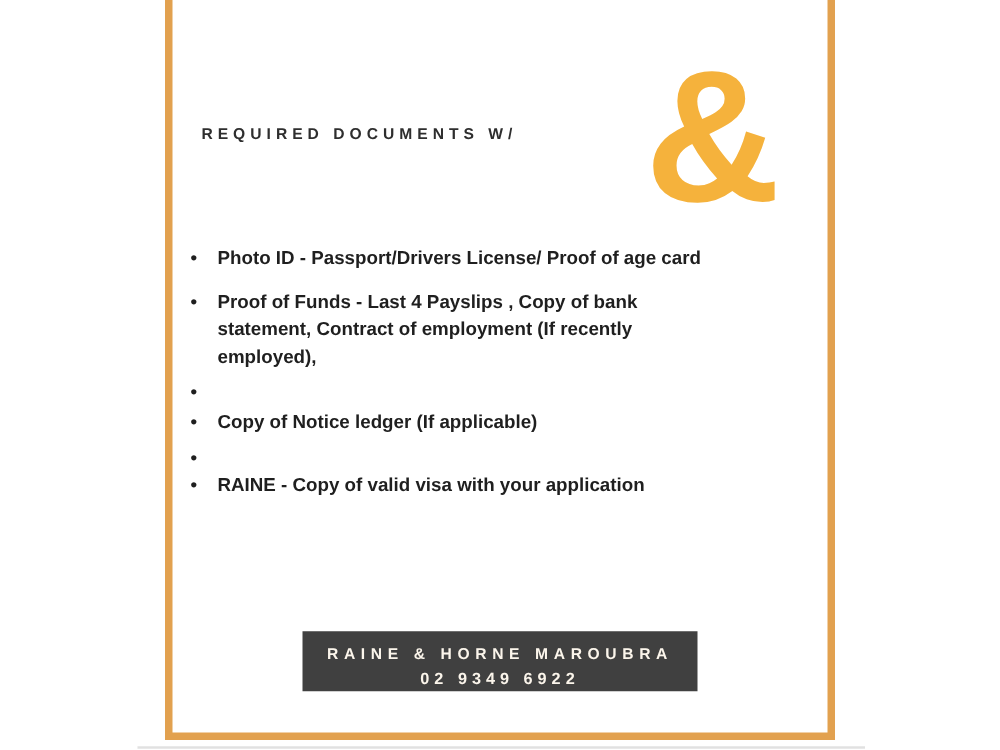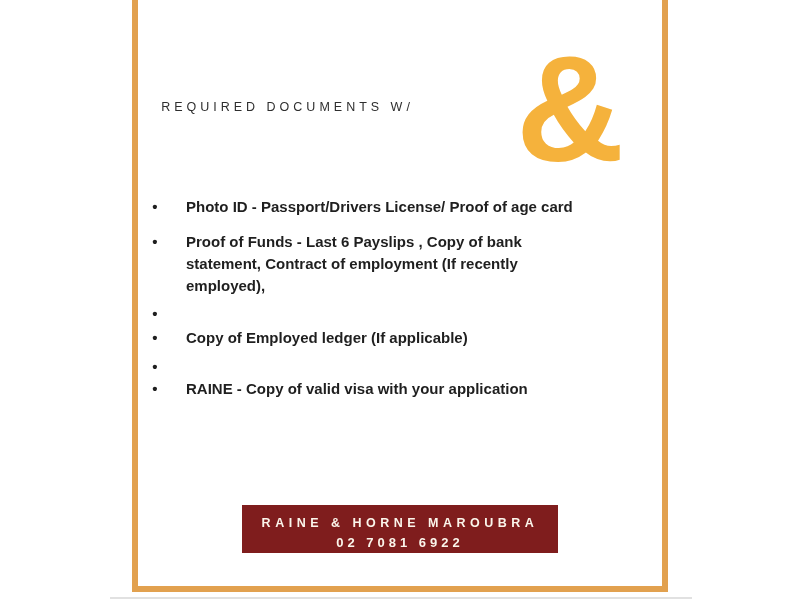--- a/index.html
+++ b/index.html
@@ -34,21 +34,21 @@
     opacity: 0.8;
   }
   .title-block {
     position: absolute;
     left: 145px;
     top: 97px;
     width: 285px;
     text-align: center;
     color: #2e2e2e;
     font-size: 12.5px;
-    font-weight: 400;
+    font-weight: 700;
     letter-spacing: 4px;
     line-height: 21px;
     white-space: nowrap;
   }
   .title-line2 { letter-spacing: 5px; }
   .ampersand {
     position: absolute;
     left: 516px;
     top: 34px;
     font-size: 150px;
@@ -70,35 +70,35 @@
     display: flex;
     align-items: flex-start;
   }
   .doc-item .bullet {
     width: 14px;
     flex: 0 0 14px;
     text-align: center;
     font-size: 15px;
   }
   .doc-item .item-text {
-    margin-left: 24px;
+    margin-left: 12px;
     white-space: pre-line;
   }
   .m1 { margin-bottom: 13px; }
   .m2 { margin-bottom: 6px; }
   .m3 { margin-bottom: 2px; }
   .m4 { margin-bottom: 7px; }
   .m5 { margin-bottom: 0px; }
   .footer-banner {
     position: absolute;
     left: 242px;
     top: 505px;
     width: 316px;
     height: 48px;
-    background: #7f1d1d;
+    background: #404040;
     text-align: center;
     color: #fbf5eb;
     box-sizing: border-box;
     padding-top: 8px;
   }
   .agency {
     font-size: 12.5px;
     font-weight: 700;
     letter-spacing: 4.5px;
     line-height: 20px;
@@ -125,40 +125,40 @@
 
   <div class="ampersand">&amp;</div>
 
   <div class="doc-list">
     <div class="doc-item m1">
       <span class="bullet">•</span>
       <span class="item-text">Photo ID - Passport/Drivers License/ Proof of age card</span>
     </div>
     <div class="doc-item m2">
       <span class="bullet">•</span>
-      <span class="item-text">Proof of Funds - Last 6 Payslips , Copy of bank
+      <span class="item-text">Proof of Funds - Last 4 Payslips , Copy of bank
 statement, Contract of employment (If recently
 employed),</span>
     </div>
     <div class="doc-item m3">
       <span class="bullet">•</span>
     </div>
     <div class="doc-item m4">
       <span class="bullet">•</span>
-      <span class="item-text">Copy of Employed ledger (If applicable)</span>
+      <span class="item-text">Copy of Notice ledger (If applicable)</span>
     </div>
     <div class="doc-item m5">
       <span class="bullet">•</span>
     </div>
     <div class="doc-item">
       <span class="bullet">•</span>
       <span class="item-text">RAINE - Copy of valid visa with your application</span>
     </div>
   </div>
 
   <div class="footer-banner">
     <div class="agency">RAINE &amp; HORNE MAROUBRA</div>
-    <div class="phone">02 7081 6922</div>
+    <div class="phone">02 9349 6922</div>
   </div>
 
   <div class="bottom-edge"></div>
 
 </div>
 
 </body></html>

